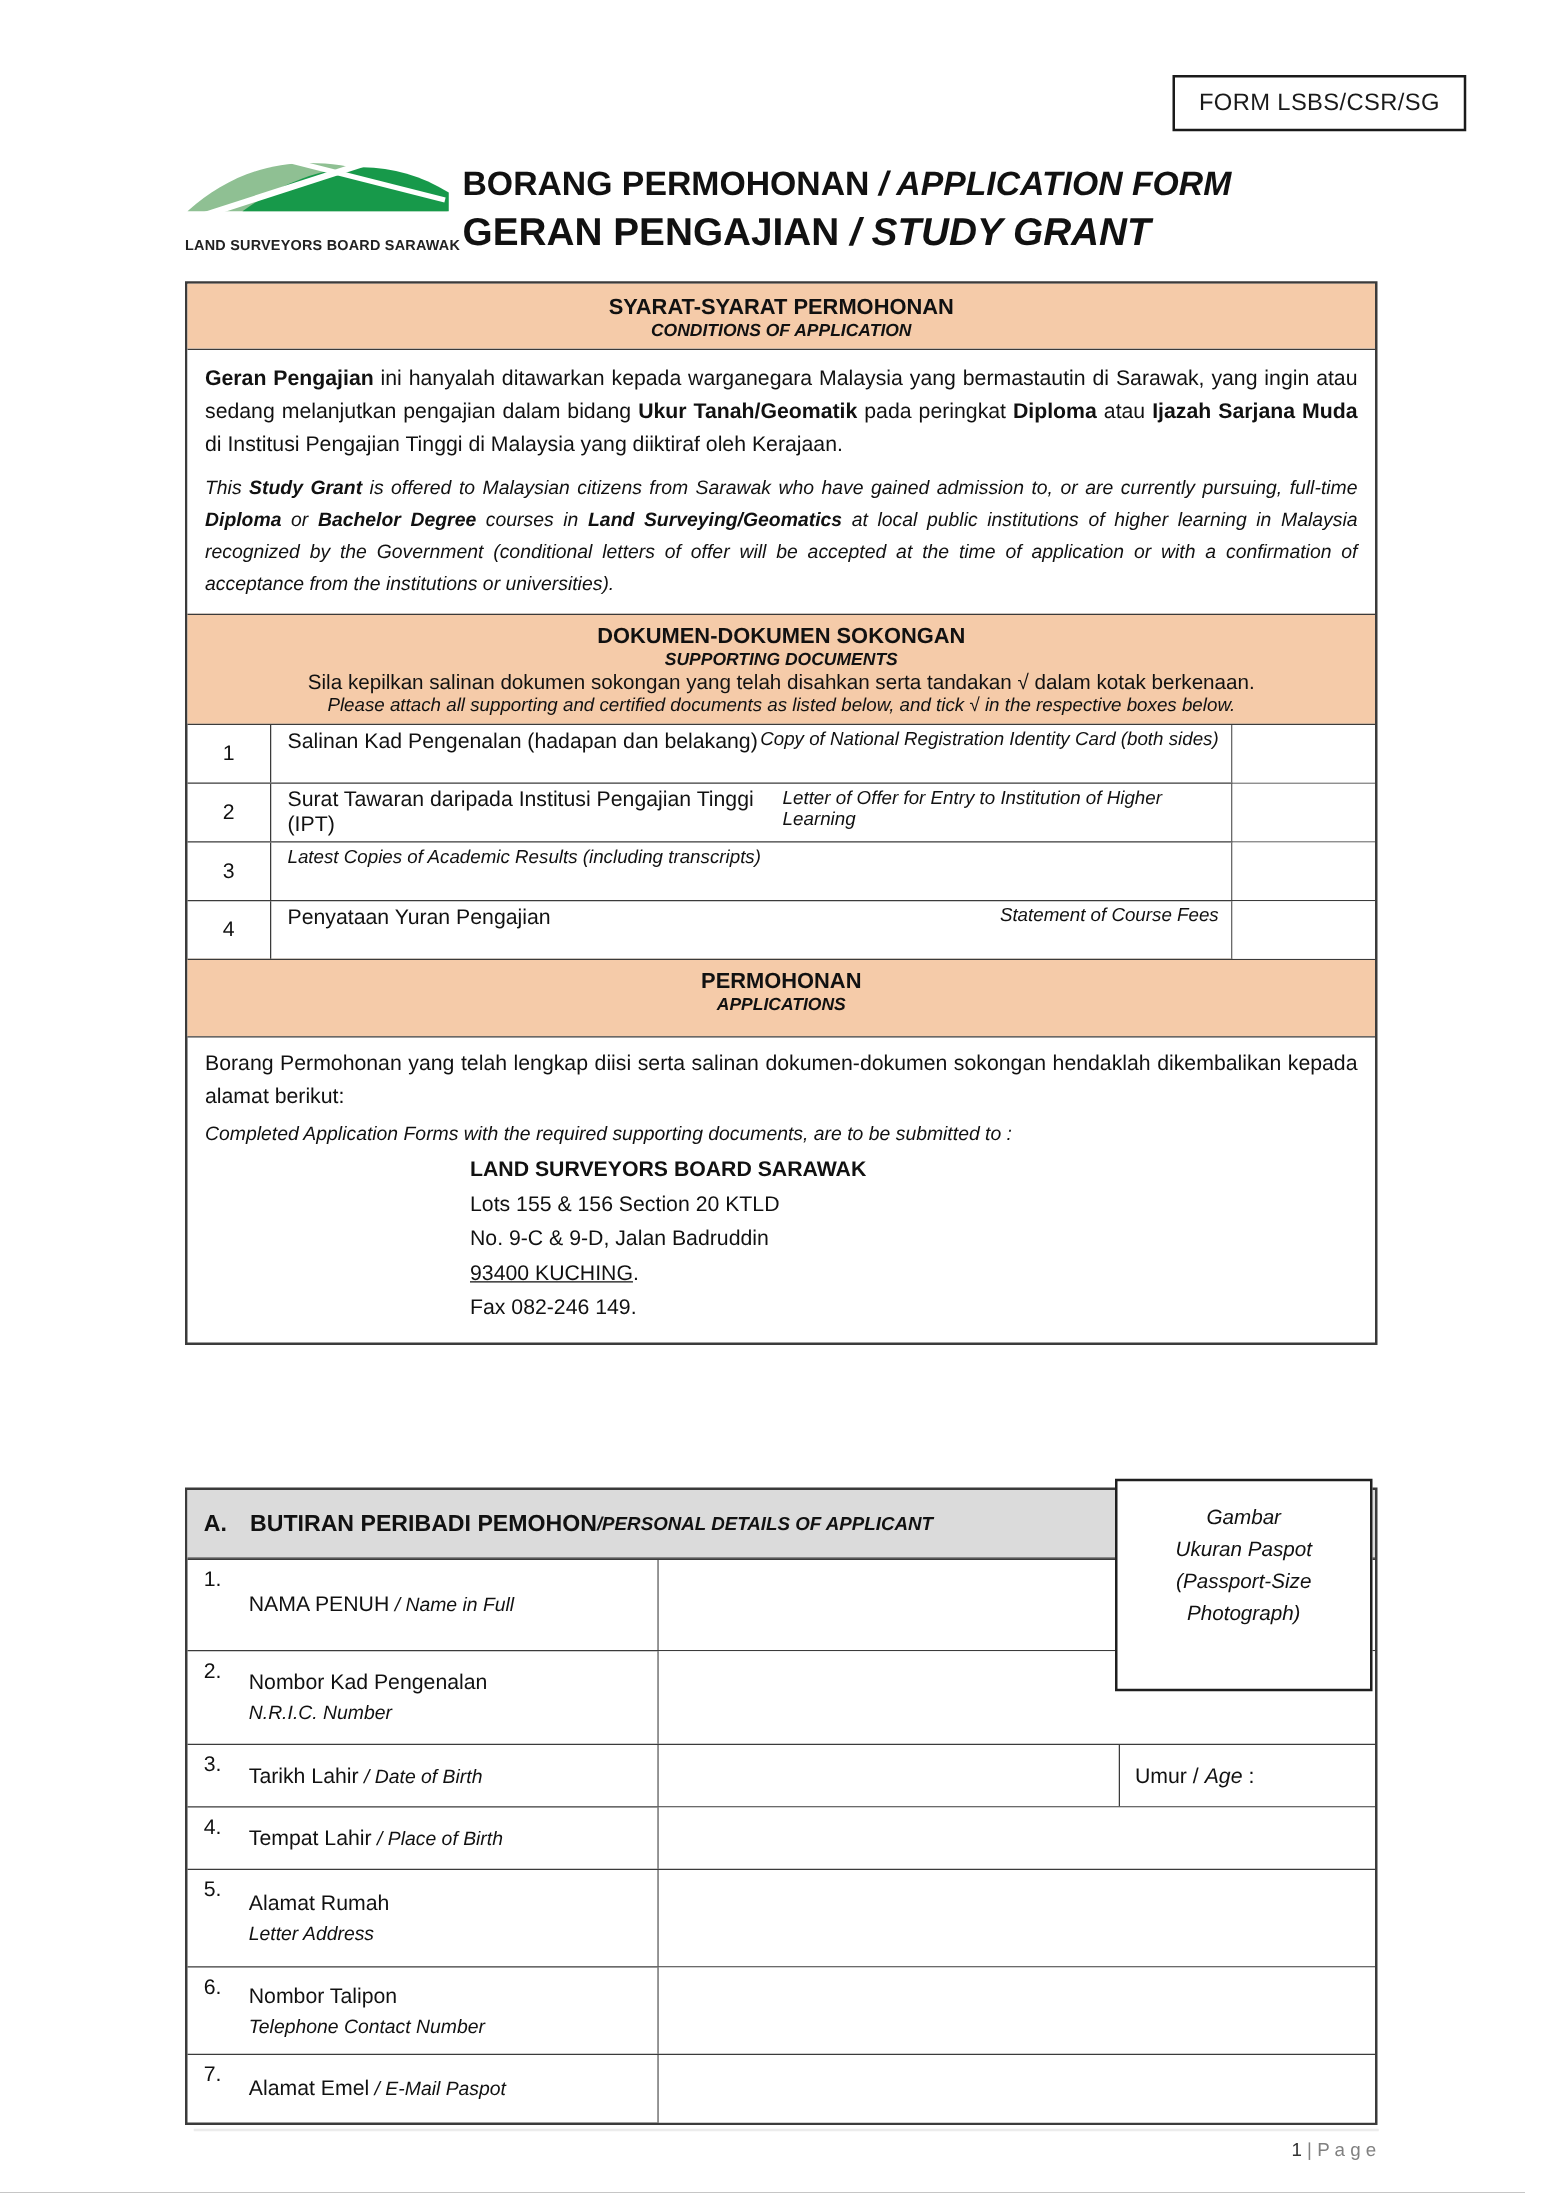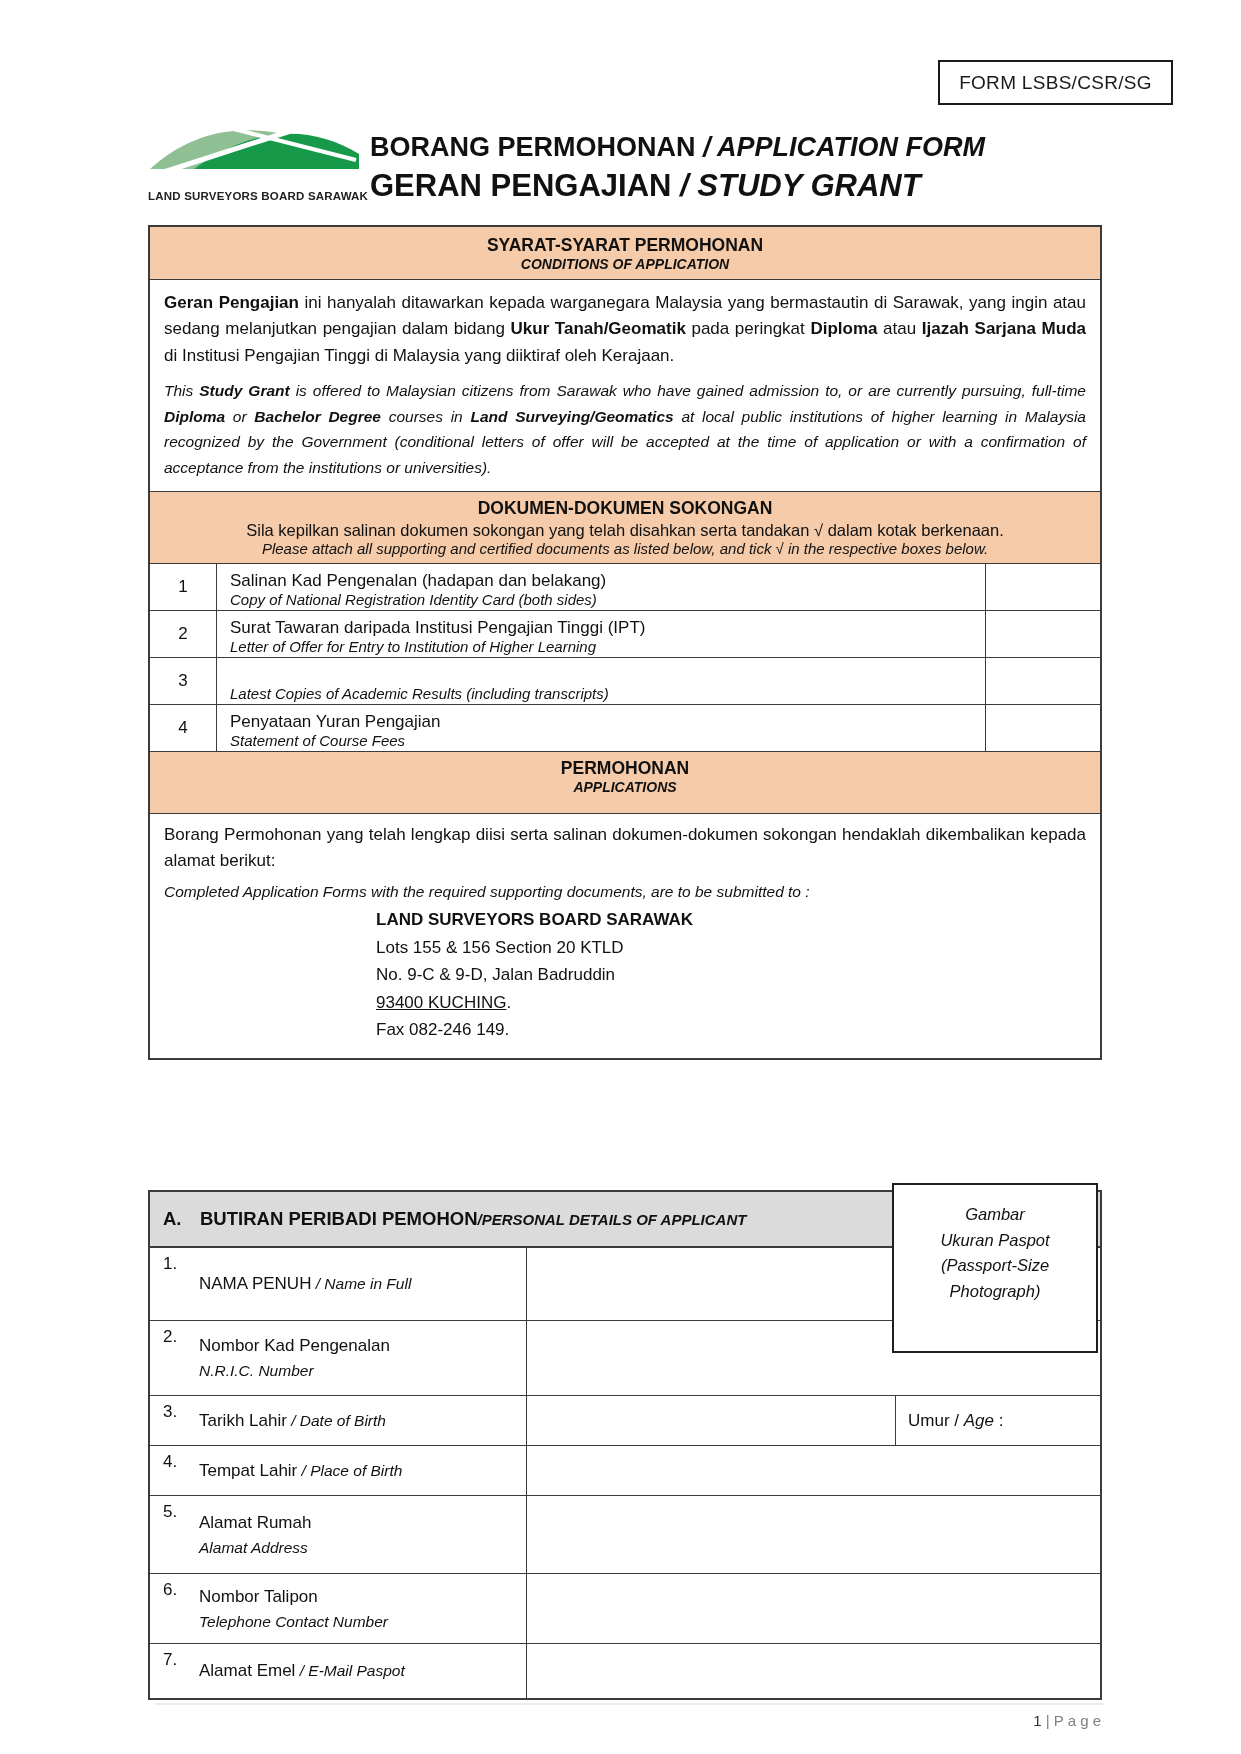--- a/index.html
+++ b/index.html
@@ -33,21 +33,21 @@
   .cond-head { padding:8px 10px 7px; }
   .cond-body { padding:10px 14px 10px; background:#fff; }
   .p-my { font-size:17px; line-height:1.55; text-align:justify; }
   .p-en { font-size:15.5px; font-style:italic; line-height:1.66; text-align:justify; margin-top:9px; }
   .docs-head { padding:6px 10px 6px; }
   .docs-note-my { font-size:16.5px; margin-top:2px; }
   .docs-note-en { font-size:15px; font-style:italic; }
 
   .doc-row { display:grid; grid-template-columns:67px 1fr 114px; border-top:1.5px solid #3b3b3b; height:47px; }
   .doc-num { display:flex; align-items:center; justify-content:center; font-size:17px; border-right:1.5px solid #3b3b3b; }
-  .doc-desc { padding:3px 10px 2px 13px; display:flex; flex-direction:column; justify-content:flex-end; border-right:1.5px solid #3b3b3b; }
+  .doc-desc { padding:3px 10px 2px 13px; display:flex; justify-content:space-between; border-right:1.5px solid #3b3b3b; }
   .doc-desc .my { font-size:17px; }
   .doc-desc .en { font-size:15px; font-style:italic; }
   .doc-check { background:#fff; }
 
   .appl-head { padding:6px 10px 18px; }
   .appl-body { padding:8px 14px 14px; }
   .addr { margin-left:212px; margin-top:2px; font-size:17px; line-height:1.62; }
   .addr .name { font-weight:bold; }
   .addr .u { text-decoration:underline; }
 
@@ -118,20 +118,21 @@
       <div class="head-en">CONDITIONS OF APPLICATION</div>
     </div>
 
     <div class="sec cond-body">
       <p class="p-my"><b>Geran Pengajian</b><span> ini hanyalah ditawarkan kepada warganegara Malaysia yang bermastautin di Sarawak, yang ingin atau sedang melanjutkan pengajian dalam bidang </span><b>Ukur Tanah/Geomatik</b><span> pada peringkat </span><b>Diploma</b><span> atau </span><b>Ijazah Sarjana Muda</b><span> di Institusi Pengajian Tinggi di Malaysia yang diiktiraf oleh Kerajaan.</span></p>
       <p class="p-en"><span>This </span><b>Study Grant</b><span> is offered to Malaysian citizens from Sarawak who have gained admission to, or are currently pursuing, full-time </span><b>Diploma</b><span> or </span><b>Bachelor Degree</b><span> courses in </span><b>Land Surveying/Geomatics</b><span> at local public institutions of higher learning in Malaysia recognized by the Government (conditional letters of offer will be accepted at the time of application or with a confirmation of acceptance from the institutions or universities).</span></p>
     </div>
 
     <div class="sec orange docs-head">
       <div class="head-my">DOKUMEN-DOKUMEN SOKONGAN</div>
+      <div class="head-en">SUPPORTING DOCUMENTS</div>
       <div class="docs-note-my">Sila kepilkan salinan dokumen sokongan yang telah disahkan serta tandakan √ dalam kotak berkenaan.</div>
       <div class="docs-note-en">Please attach all supporting and certified documents as listed below, and tick √ in the respective boxes below.</div>
     </div>
 
     <div class="doc-row">
       <div class="doc-num">1</div>
       <div class="doc-desc">
         <div class="my">Salinan Kad Pengenalan (hadapan dan belakang)</div>
         <div class="en">Copy of National Registration Identity Card (both sides)</div>
       </div>
@@ -223,21 +224,21 @@
         <span class="ltext"><span>Tempat Lahir</span><span class="en"> / </span><span class="en">Place of Birth</span></span>
       </div>
       <div class="fvalue"></div>
     </div>
 
     <div class="frow" style="height:78px;">
       <div class="flabel stack">
         <span class="fnum">5.</span>
         <span class="ltext stack-lines">
             <span>Alamat Rumah</span>
-            <span class="en">Alamat Address</span>
+            <span class="en">Letter Address</span>
           </span>
       </div>
       <div class="fvalue"></div>
     </div>
 
     <div class="frow" style="height:70px;">
       <div class="flabel stack">
         <span class="fnum">6.</span>
         <span class="ltext stack-lines">
             <span>Nombor Talipon</span>

